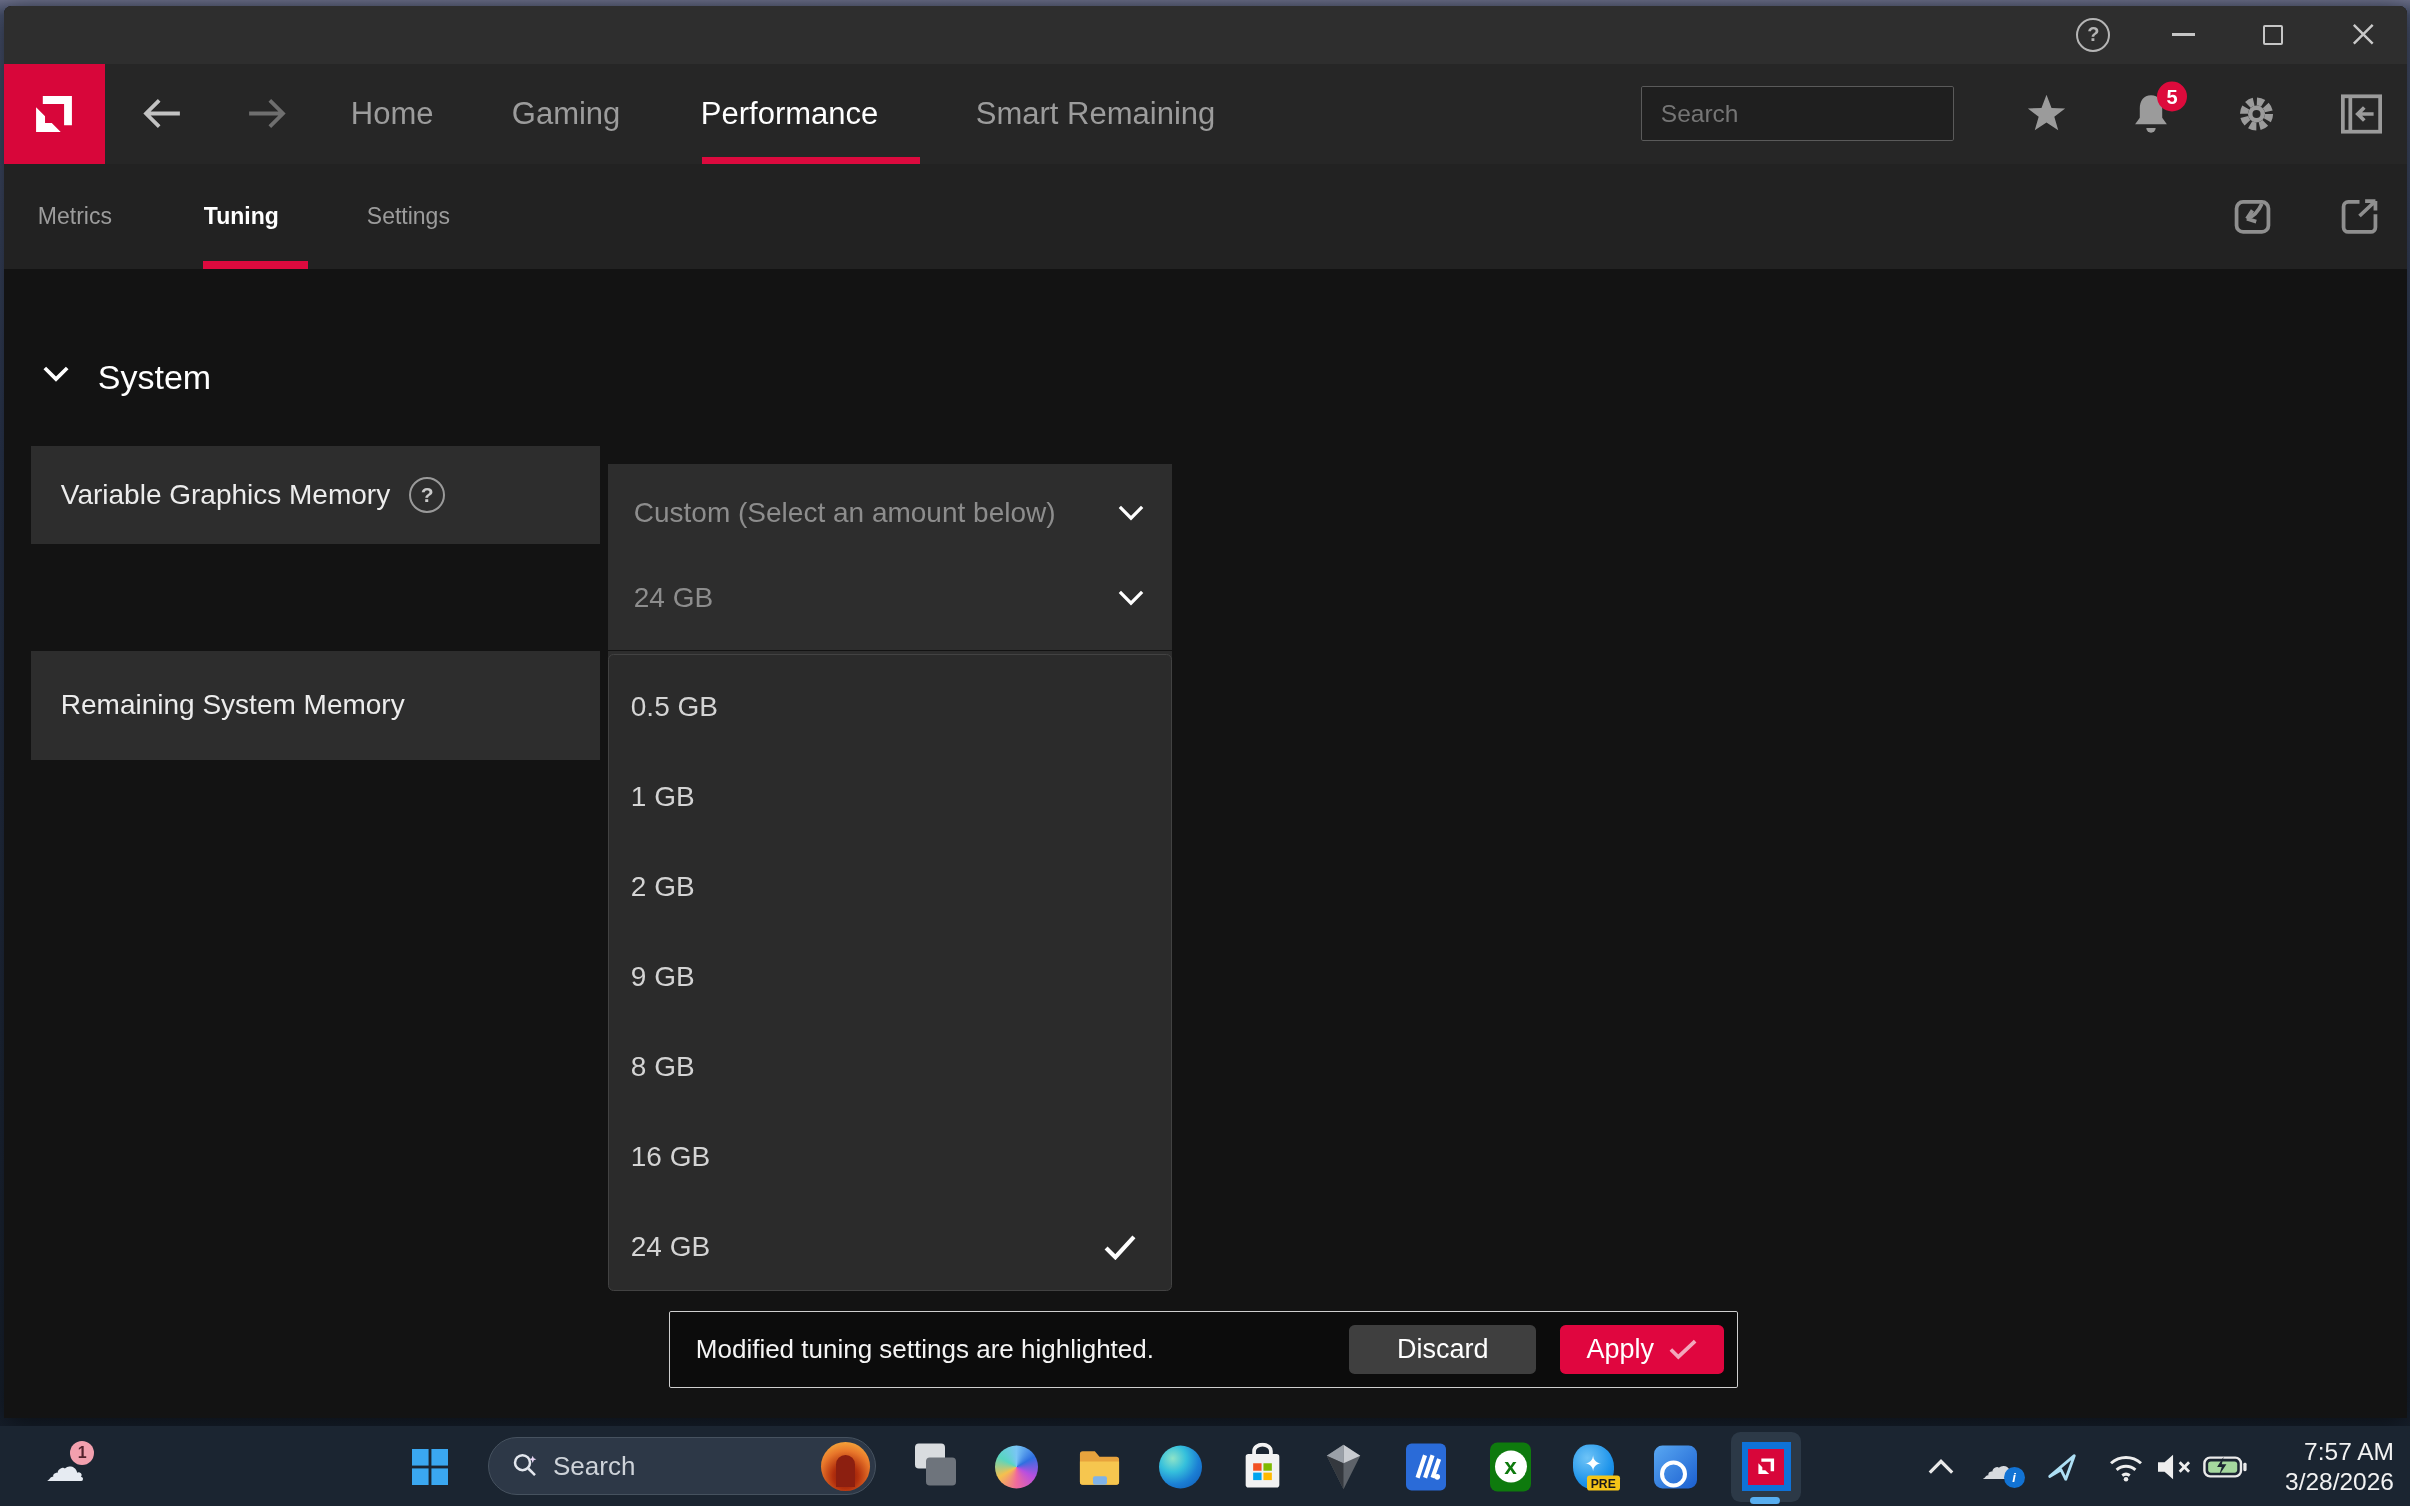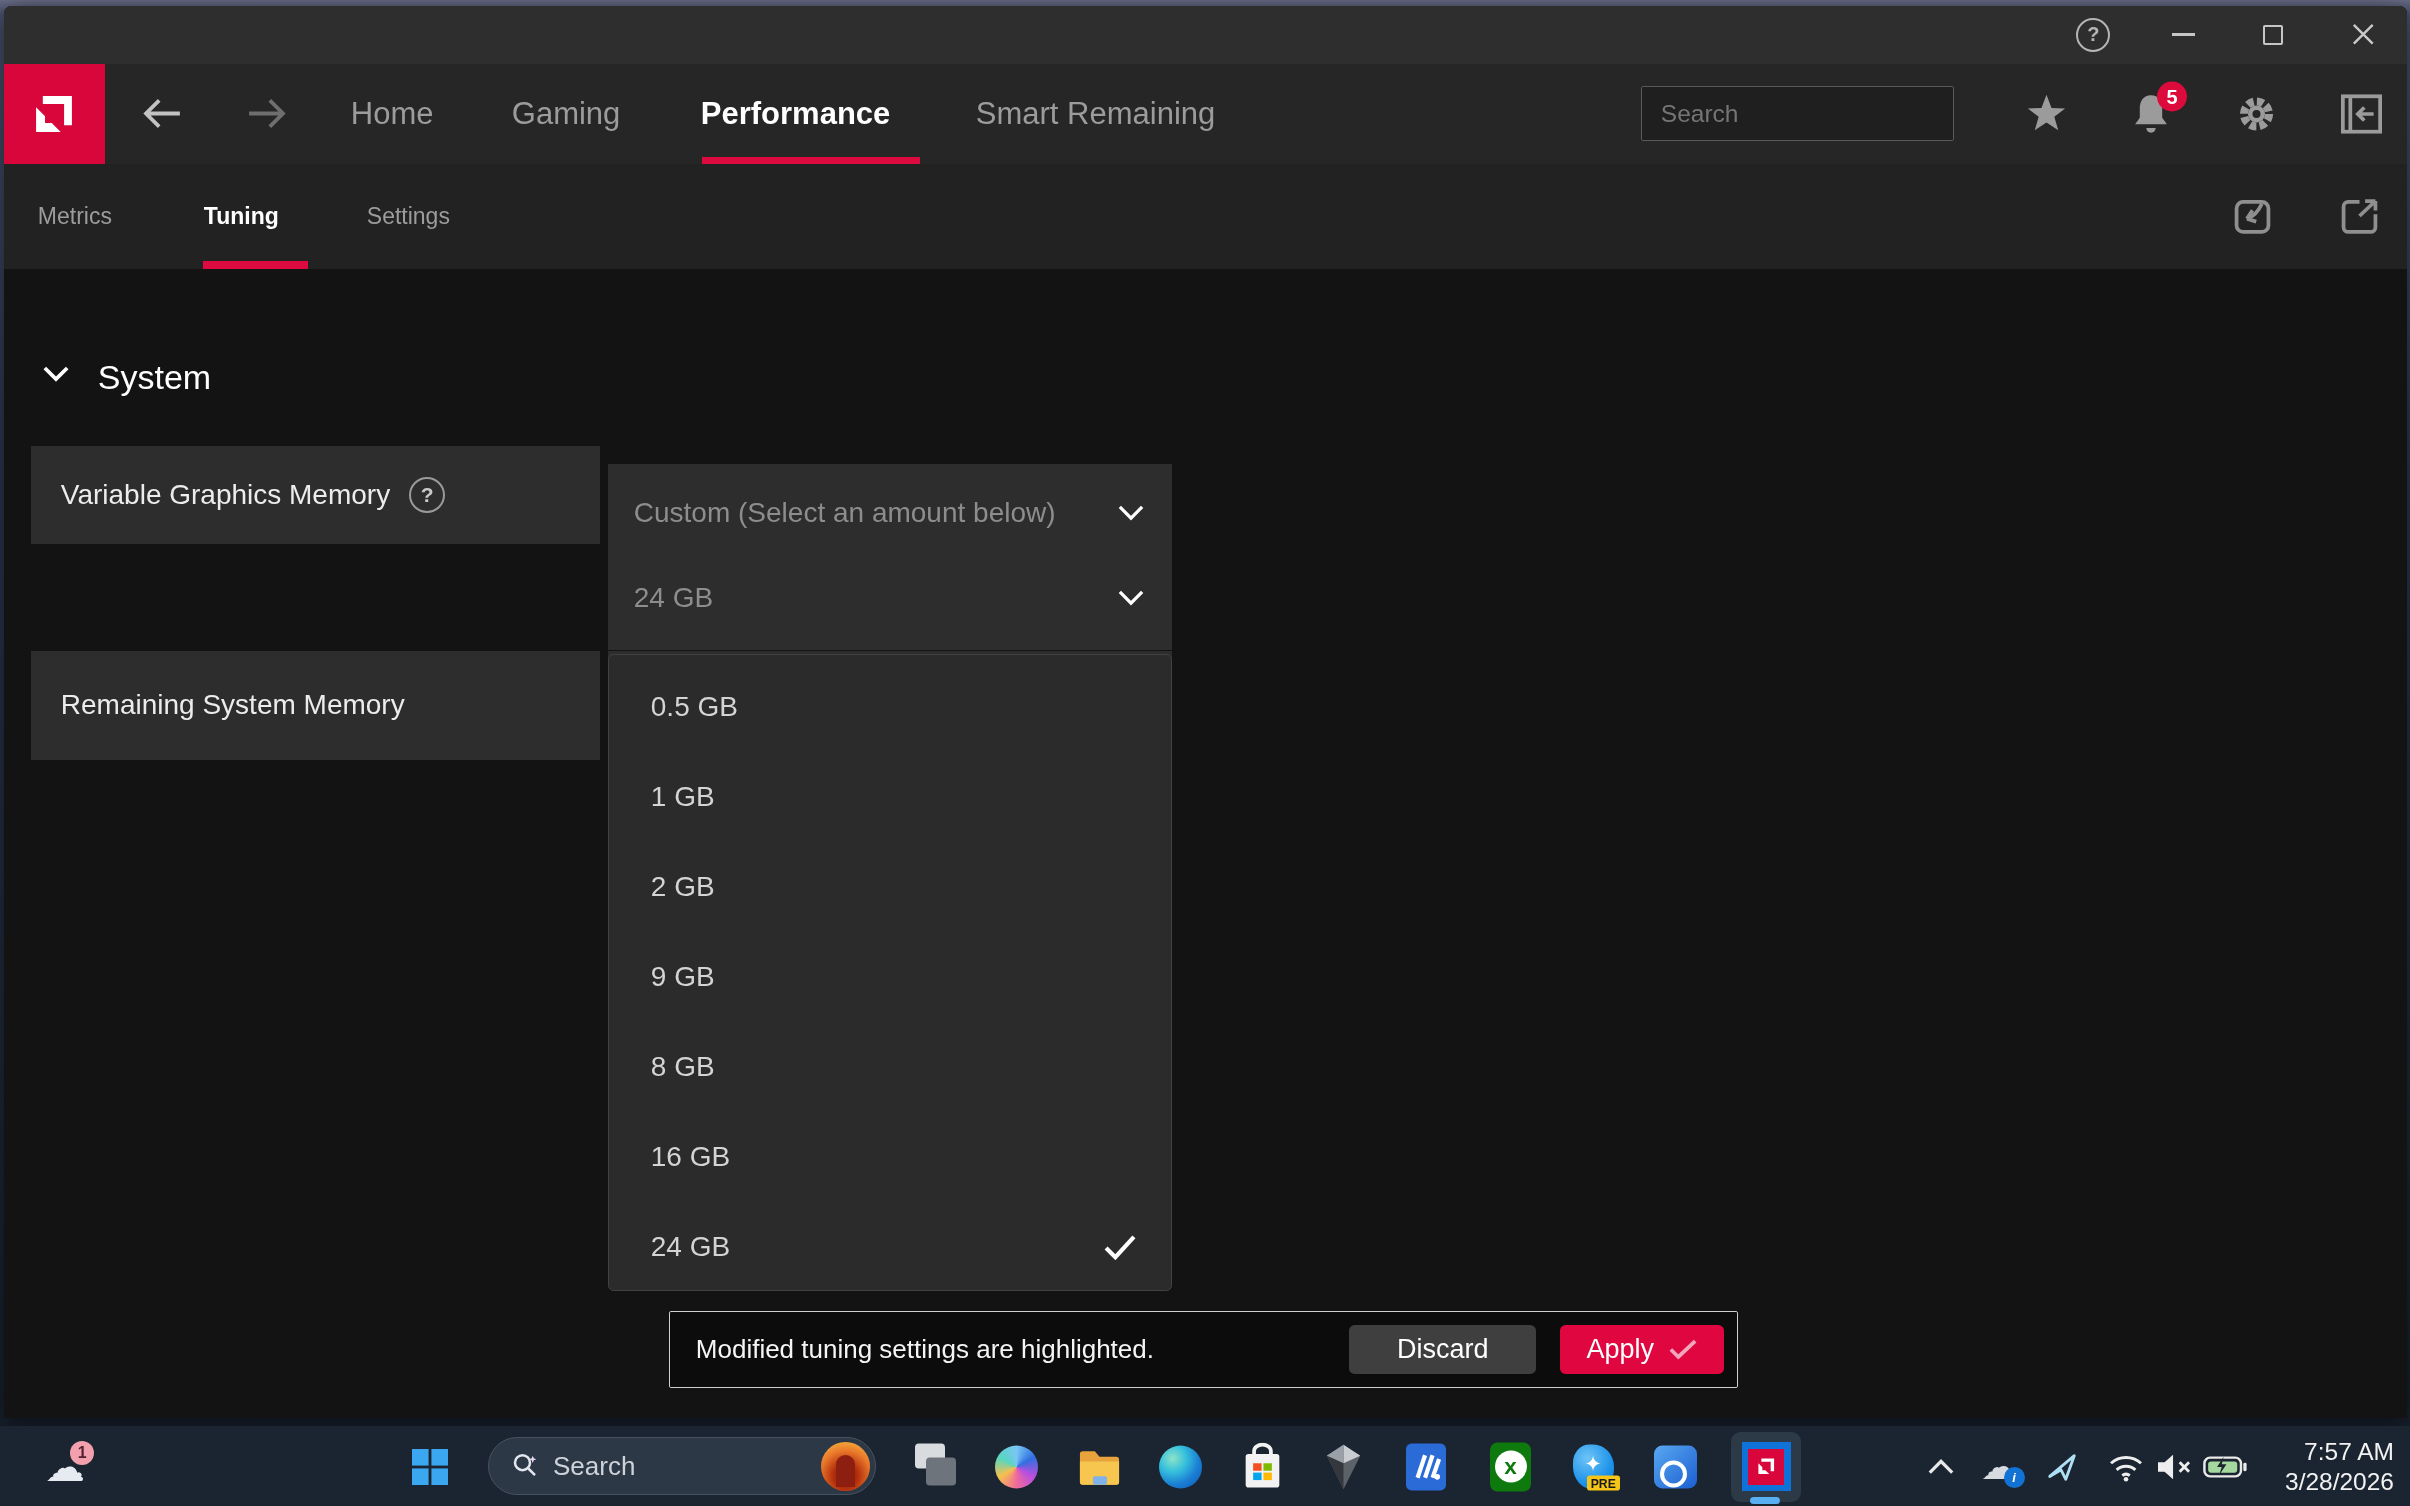--- a/index.html
+++ b/index.html
@@ -22,21 +22,21 @@
   .help-circle { width:34px; height:34px; border:2.4px solid #b5b5b5; border-radius:50%;
     color:#b5b5b5; font-size:20px; font-weight:700; display:flex; align-items:center; justify-content:center; }
   .min-glyph { width:22.6px; height:2.8px; background:#c6c6c6; }
   .max-glyph { width:20px; height:20px; border:2.4px solid #c6c6c6; border-radius:1.9px; }
 
   
   .navbar { height:100px; background:#262626; position:relative; }
   .amd-logo { position:absolute; left:0; top:0; width:101px; height:100px; background:#d8063a;
     display:flex; align-items:center; justify-content:center; }
   .nav-tab { position:absolute; top:50%; transform:translateY(-50%); font-size:31px; color:#9c9c9c; cursor:default; }
-  .nav-tab.active { color:#ffffff; font-weight:700; }
+  .nav-tab.active { color:#ffffff; font-weight:400; }
   .nav-underline { position:absolute; bottom:0; height:6.6px; background:#dc0a3e; }
   .nav-search { position:absolute; left:1637px; top:22.6px; width:313px; height:55px;
     background:#1f1f1f; border:0.9px solid #5a5a5a; border-radius:1.9px; display:flex; align-items:center; }
   .nav-search input { flex:1; background:transparent; border:none; outline:none;
     color:#b5b5b5; font-size:24.5px; padding:0 13px 0 19px; font-family:"Liberation Sans",sans-serif; }
   .icon-btn { position:absolute; top:50%; transform:translateY(-50%); width:49px; height:49px;
     display:flex; align-items:center; justify-content:center; }
   .bell-badge { position:absolute; top:-7.5px; right:-11.3px; min-width:30px; height:30px; border-radius:15px;
     background:#dd0b3c; color:#fff; font-size:20px; font-weight:700;
     display:flex; align-items:center; justify-content:center; padding:0 5.6px; }
@@ -55,21 +55,21 @@
   .cell { position:absolute; background:#2d2d2d; display:flex; align-items:center; }
   .cell-label { color:#ececec; font-size:28px; padding-left:30px; display:flex; align-items:center; gap:19px; }
   .row-help { width:36px; height:36px; border:2.4px solid #9a9a9a; border-radius:50%; color:#c9c9c9;
     font-size:21px; font-weight:700; display:flex; align-items:center; justify-content:center; }
   .select-cell { justify-content:space-between; padding:0 28px 0 26px; cursor:default; }
   .select-value { color:#8d8d8d; font-size:28px; }
 
   .dropdown { position:absolute; left:604px; top:385px; width:564px; height:637px;
     background:#2b2b2b; border:0.9px solid #424242; border-radius:5.6px; z-index:6; padding-top:7.5px; }
   .dd-item { height:90px; display:flex; align-items:center; justify-content:space-between;
-    padding:0 34px 0 42px; color:#d4d4d4; font-size:28px; }
+    padding:0 34px 0 22px; color:#d4d4d4; font-size:28px; }
 
   .footerbar { position:absolute; left:665px; top:1042px; width:1069px; height:77px;
     background:#0c0c0c; border:1.9px solid #cfcfcf; border-radius:1.9px;
     display:flex; align-items:center; z-index:7; }
   .footer-msg { color:#f5f5f5; font-size:26px; padding-left:26px; flex:1; }
   .btn { height:49px; border-radius:5.6px; display:flex; align-items:center; justify-content:center;
     font-size:27px; color:#fff; cursor:default; }
   .btn-discard { width:187px; background:#3f3f3f; margin-right:23.5px; }
   .btn-apply { width:164px; background:#e0063f; margin-right:13px; gap:15px; }
 

